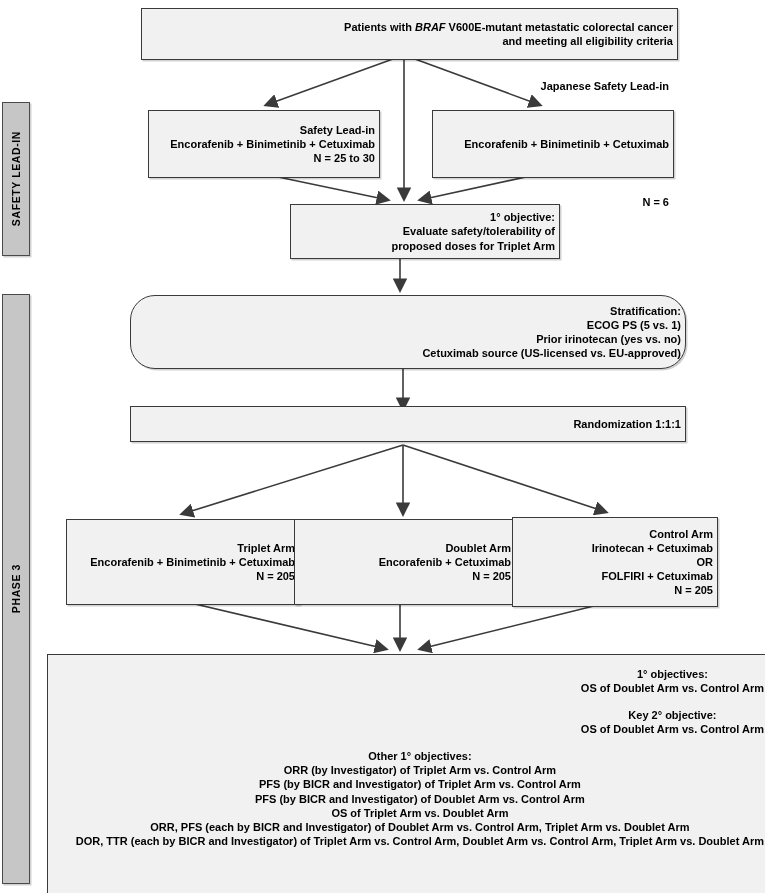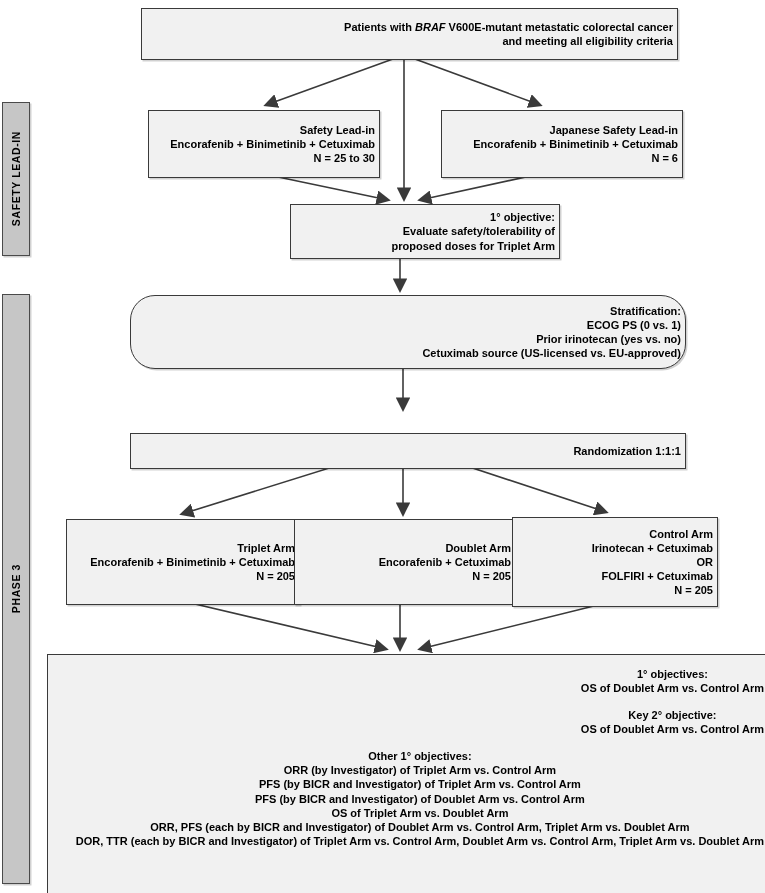--- a/index.html
+++ b/index.html
@@ -48,24 +48,24 @@
     writing-mode: vertical-rl;
     transform: rotate(180deg);
     font-weight: 700;
     font-size: 10.5px;
     letter-spacing: 0.6px;
     white-space: nowrap;
   }
   
   .eligibility    { left: 141px; top: 8px;   width: 527px; height: 46px; }
   .lead-in        { left: 148px; top: 110px; width: 222px; height: 62px; }
-  .jp-lead-in     { left: 441px; top: 110px; width: 232px; height: 62px; }
+  .jp-lead-in     { left: 432px; top: 110px; width: 232px; height: 62px; gap: 44px; }
   .primary-obj    { left: 290px; top: 204px; width: 220px; height: 49px; padding-left: 44px; }
   .stratification { left: 130px; top: 295px; width: 546px; height: 68px; border-radius: 25px; }
-  .randomization  { left: 130px; top: 433px; width: 546px; height: 30px; }
+  .randomization  { left: 130px; top: 406px; width: 546px; height: 30px; }
   .triplet        { left: 66px;  top: 519px; width: 224px; height: 80px; }
   .doublet        { left: 294px; top: 519px; width: 212px; height: 80px; }
   .control        { left: 512px; top: 517px; width: 196px; height: 84px; }
   .objectives {
     left: 47px; top: 654px; width: 712px; height: 228px;
     justify-content: flex-start;
     padding-top: 12px;
   }
   .obj-group { margin-bottom: 13px; }
   .sidebar-safety { left: 2px; top: 102px; width: 26px; height: 152px; }
@@ -126,21 +126,21 @@
   </div>
 
   <div class="box primary-obj">
     <div>1° objective:</div>
     <div>Evaluate safety/tolerability of</div>
     <div>proposed doses for Triplet Arm</div>
   </div>
 
   <div class="box stratification">
     <div>Stratification:</div>
-    <div>ECOG PS (0 vs. 1)</div>
+    <div>ECOG PS (5 vs. 1)</div>
     <div>Prior irinotecan (yes vs. no)</div>
     <div>Cetuximab source (US-licensed vs. EU-approved)</div>
   </div>
 
   <div class="box randomization">
     <div>Randomization 1:1:1</div>
   </div>
 
   <div class="box triplet">
     <div>Triplet Arm</div>

